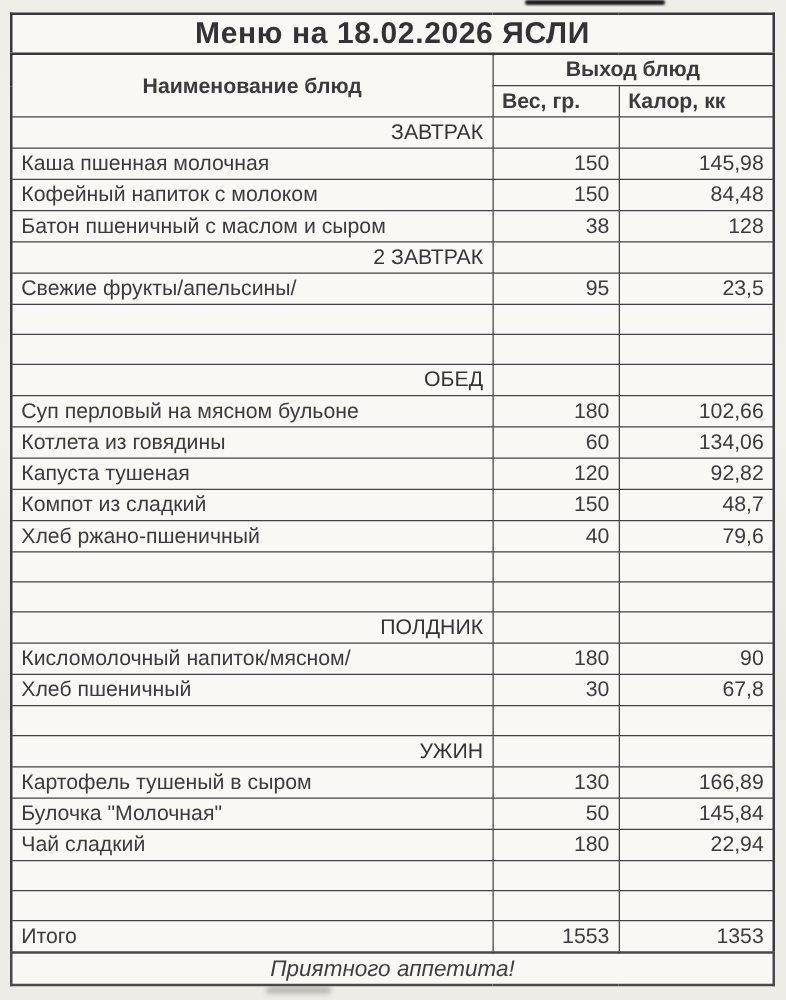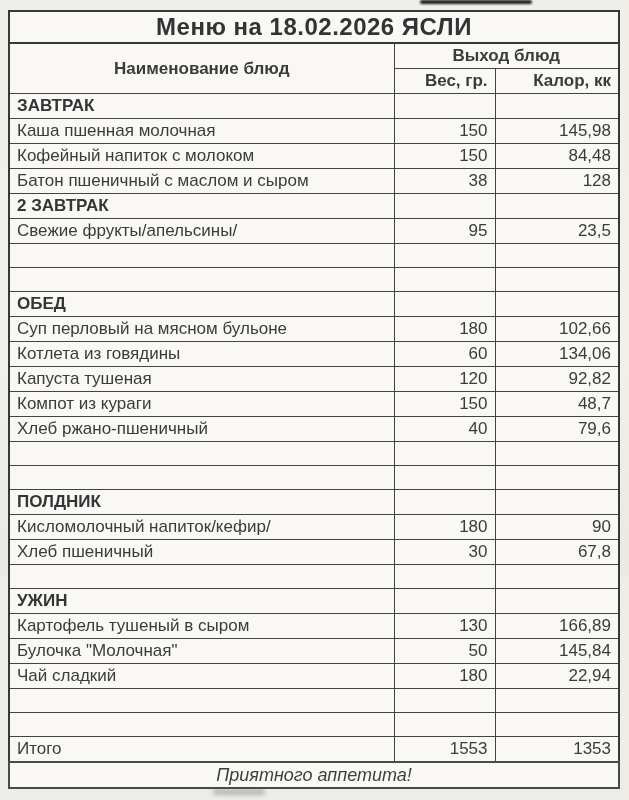--- a/index.html
+++ b/index.html
@@ -55,28 +55,28 @@
     text-align: center;
     font-weight: bold;
     vertical-align: middle;
   }
   th.h-group {
     text-align: center;
     font-weight: bold;
     margin-top: 20px;
   }
   th.h-sub {
-    text-align: right;
+    text-align: left;
     font-weight: bold;
   }
   td.c-name { text-align: left; }
   td.c-num  { text-align: right; }
   tr.row-section td.c-name {
-    text-align: left;
-    font-weight: bold;
+    text-align: right;
+    font-weight: normal;
     color: #353537;
   }
   tr.row-empty td { height: 21px; line-height: 21px; }
   tfoot td.footer-cell {
     text-align: center;
     font-style: italic;
     font-size: 18px;
     height: 22px;
     border: 2px solid #4a4a4c;
     color: #3f3f41;
@@ -181,21 +181,21 @@
           <td class="c-name">Котлета из говядины</td>
           <td class="c-num">60</td>
           <td class="c-num">134,06</td>
         </tr>
         <tr class="row-item">
           <td class="c-name">Капуста тушеная</td>
           <td class="c-num">120</td>
           <td class="c-num">92,82</td>
         </tr>
         <tr class="row-item">
-          <td class="c-name">Компот из кураги</td>
+          <td class="c-name">Компот из сладкий</td>
           <td class="c-num">150</td>
           <td class="c-num">48,7</td>
         </tr>
         <tr class="row-item">
           <td class="c-name">Хлеб ржано-пшеничный</td>
           <td class="c-num">40</td>
           <td class="c-num">79,6</td>
         </tr>
         <tr class="row-empty">
           <td class="c-name"></td>
@@ -206,21 +206,21 @@
           <td class="c-name"></td>
           <td class="c-num"></td>
           <td class="c-num"></td>
         </tr>
         <tr class="row-section">
           <td class="c-name">ПОЛДНИК</td>
           <td class="c-num"></td>
           <td class="c-num"></td>
         </tr>
         <tr class="row-item">
-          <td class="c-name">Кисломолочный напиток/кефир/</td>
+          <td class="c-name">Кисломолочный напиток/мясном/</td>
           <td class="c-num">180</td>
           <td class="c-num">90</td>
         </tr>
         <tr class="row-item">
           <td class="c-name">Хлеб пшеничный</td>
           <td class="c-num">30</td>
           <td class="c-num">67,8</td>
         </tr>
         <tr class="row-empty">
           <td class="c-name"></td>

